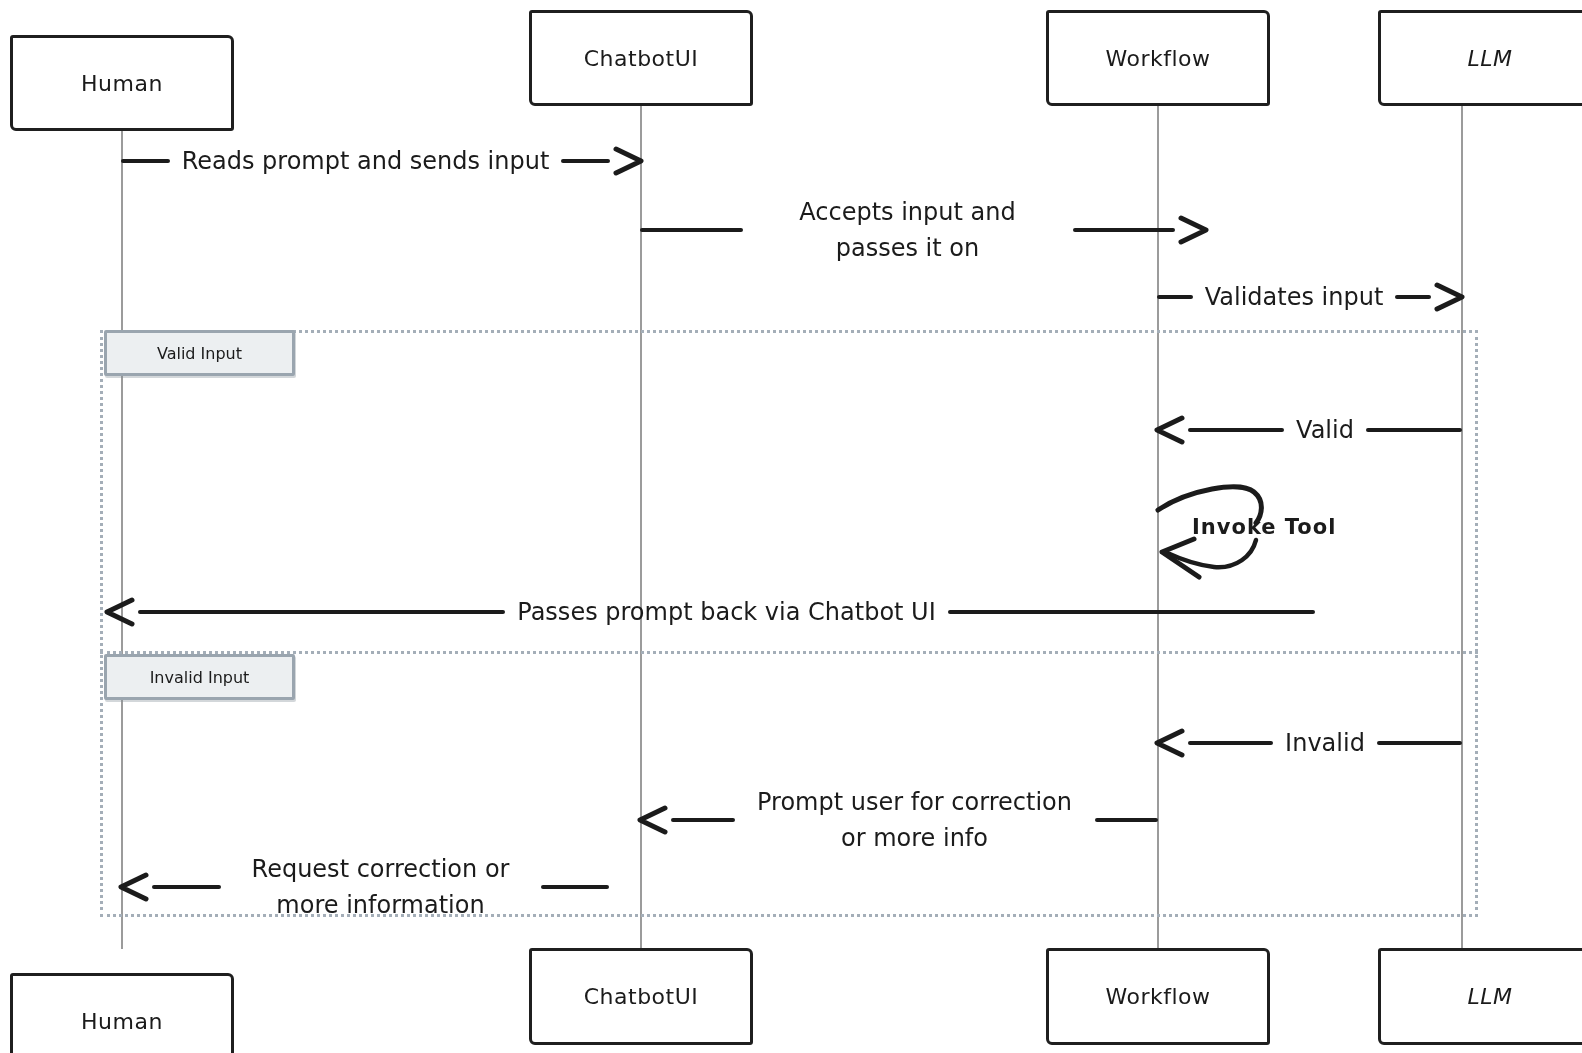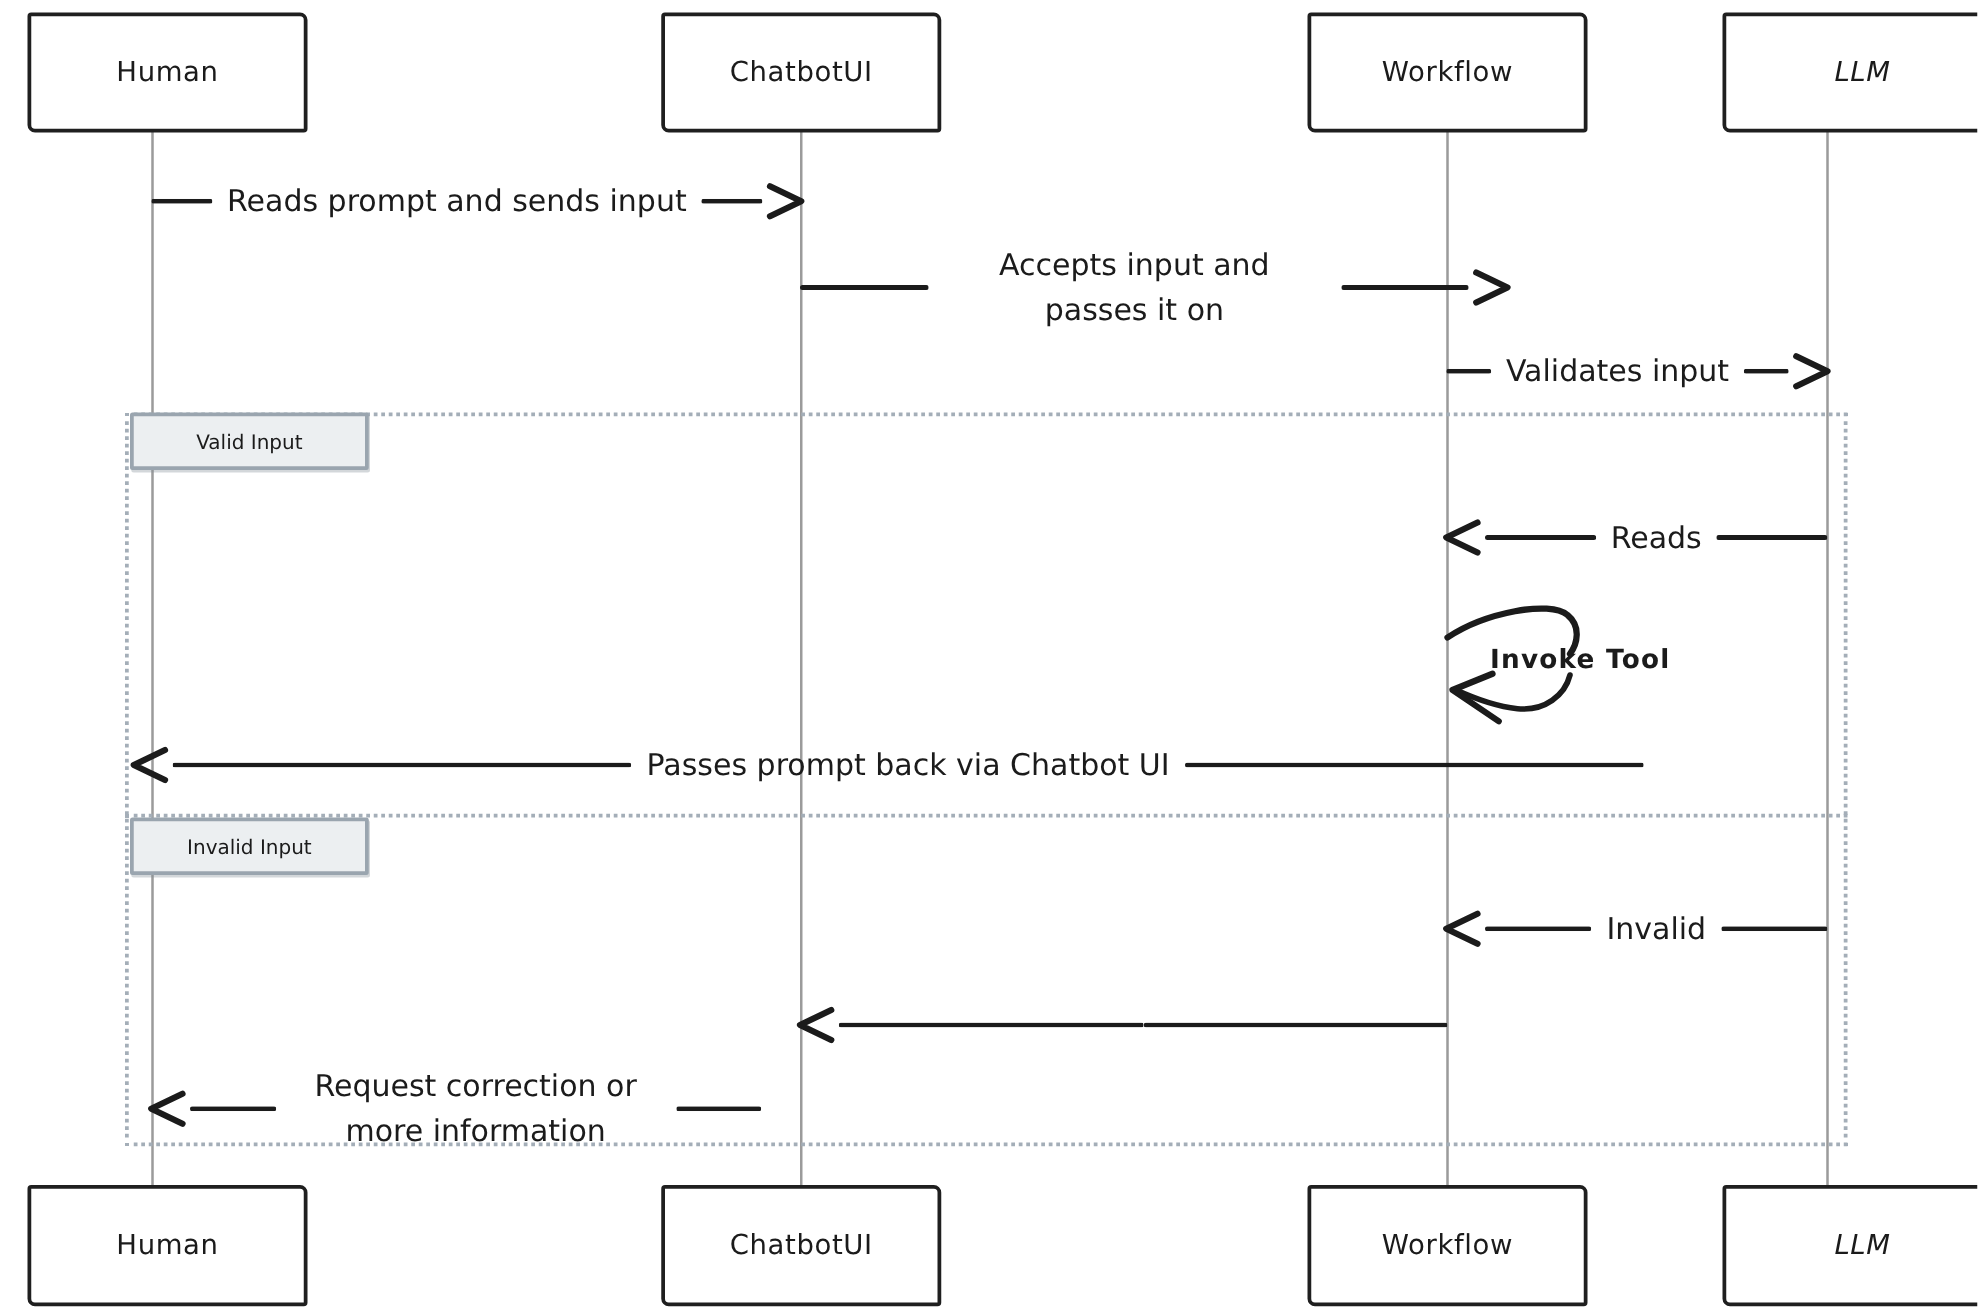--- a/index.html
+++ b/index.html
@@ -25,21 +25,21 @@
     display: flex;
     align-items: center;
     justify-content: center;
     font-size: 22px;
     letter-spacing: 0.5px;
     z-index: 5;
   }
   .pbox.llm .plabel { font-style: italic; }
   .row-top .pbox { top: 10px; }
   .row-bottom .pbox { top: 948px; height: 97px; }
-  .pos-human    { left: 22px; }
+  .pos-human    { left: 10px; margin-top: 25px; }
   .pos-chatbot  { left: 529px; }
   .pos-workflow { left: 1046px; }
   .pos-llm      { left: 1350px; margin-left: 28px; }
 
   
   .lifeline {
     position: absolute;
     top: 104px;
     height: 845px;
     width: 2px;
@@ -218,21 +218,21 @@
     <svg class="head head-right" width="36" height="30" viewBox="0 0 36 30">
       <path d="M6 3 L31 15 L6 27" fill="none" stroke="#1b1b1b" stroke-width="5" stroke-linecap="round" stroke-linejoin="round"></path>
     </svg>
   </div>
 
   <div class="msg m-valid">
     <svg class="head head-left" width="36" height="30" viewBox="0 0 36 30">
       <path d="M30 3 L5 15 L30 27" fill="none" stroke="#1b1b1b" stroke-width="5" stroke-linecap="round" stroke-linejoin="round"></path>
     </svg>
     <div class="seg"></div>
-    <div class="mlabel">Reads</div>
+    <div class="mlabel">Valid</div>
     <div class="seg"></div>
   </div>
 
   <svg class="self-loop-svg" width="130" height="105" viewBox="0 0 130 105">
     <path d="M 10 32 C 40 12, 92 2, 106 14 C 117 23, 114 37, 108 45" fill="none" stroke="#1b1b1b" stroke-width="5" stroke-linecap="round"></path>
     <path d="M 108 62 C 104 78, 88 91, 66 89 C 48 87, 30 80, 17 74" fill="none" stroke="#1b1b1b" stroke-width="4.5" stroke-linecap="round"></path>
     <path d="M 46 61 L 14 74 L 51 99" fill="none" stroke="#1b1b1b" stroke-width="5" stroke-linecap="round" stroke-linejoin="round"></path>
   </svg>
   <div class="self-loop-label">Invoke Tool</div>
 
@@ -252,20 +252,21 @@
     <div class="seg"></div>
     <div class="mlabel">Invalid</div>
     <div class="seg"></div>
   </div>
 
   <div class="msg m-prompt">
     <svg class="head head-left" width="36" height="30" viewBox="0 0 36 30">
       <path d="M30 3 L5 15 L30 27" fill="none" stroke="#1b1b1b" stroke-width="5" stroke-linecap="round" stroke-linejoin="round"></path>
     </svg>
     <div class="seg"></div>
+    <div class="mlabel wrap360">Prompt user for correction or more info</div>
     <div class="seg"></div>
   </div>
 
   <div class="msg m-request">
     <svg class="head head-left" width="36" height="30" viewBox="0 0 36 30">
       <path d="M30 3 L5 15 L30 27" fill="none" stroke="#1b1b1b" stroke-width="5" stroke-linecap="round" stroke-linejoin="round"></path>
     </svg>
     <div class="seg"></div>
     <div class="mlabel wrap320">Request correction or more information</div>
     <div class="seg"></div>

